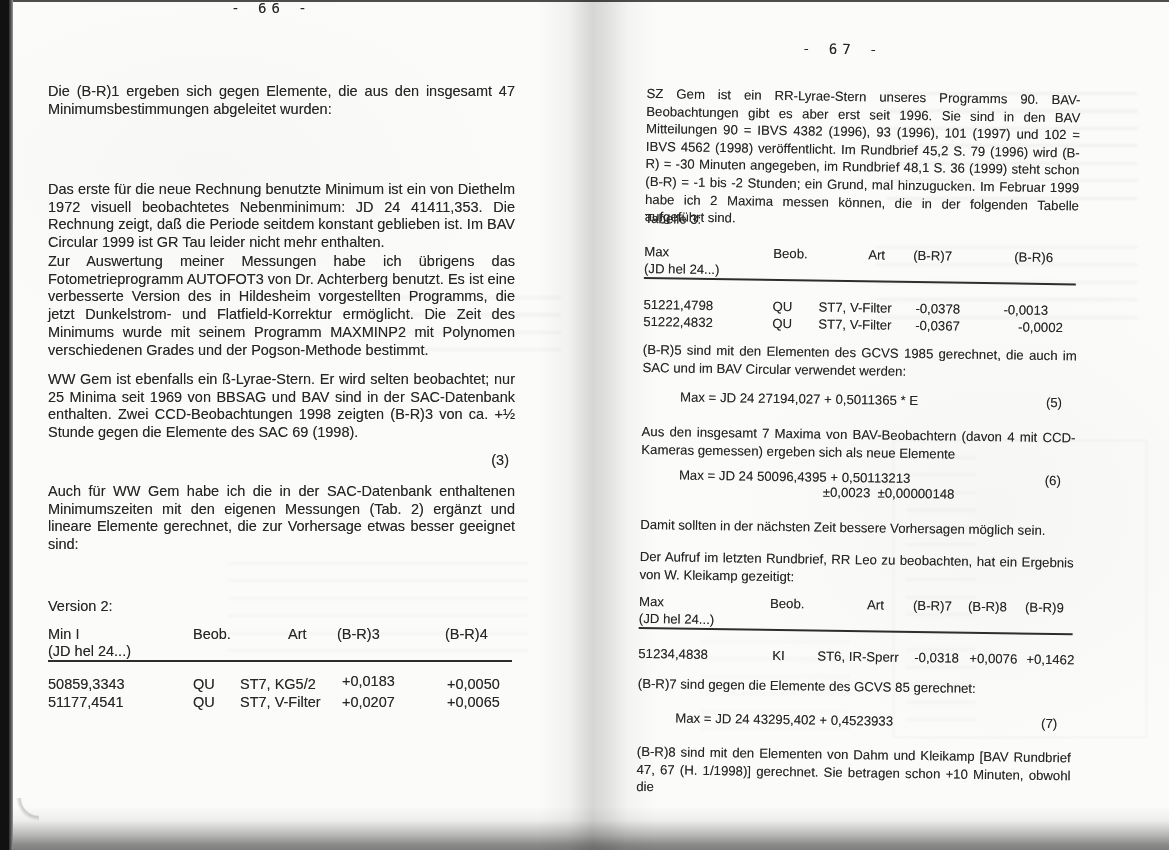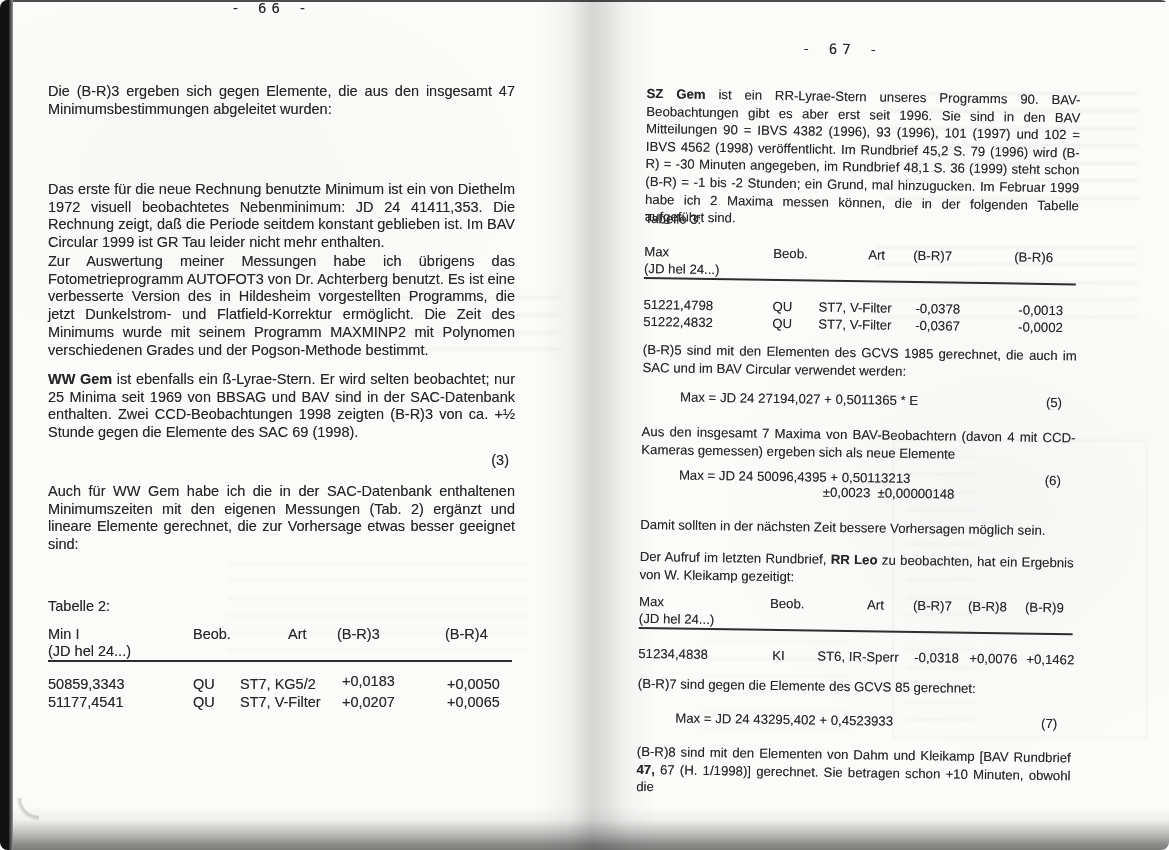--- a/index.html
+++ b/index.html
@@ -4,21 +4,20 @@
 <style>
   html,body{margin:0;padding:0;background:#ffffff;}
   #root{
     position:relative;width:1169px;height:850px;overflow:hidden;
     background:
       radial-gradient(ellipse 500px 300px at 18% 20%, rgba(0,0,0,0.015), rgba(0,0,0,0) 70%),
       radial-gradient(ellipse 420px 380px at 85% 60%, rgba(0,0,0,0.02), rgba(0,0,0,0) 70%),
       #fbfbf9;
     font-family:"Liberation Sans", sans-serif;
     color:#262626;
-    border-radius:8px;
   }
   
   .left-edge{position:absolute;left:0;top:0;width:13px;height:850px;
     background:linear-gradient(90deg,#111 0,#111 9px,#2c2c2c 9px,#585858 11px,#9a9a9a 13px);}
   .top-edge{position:absolute;left:0;top:0;width:100%;height:2px;background:#222;opacity:.8;}
   .gutter{position:absolute;left:538px;top:0;width:118px;height:850px;
     background:linear-gradient(90deg, rgba(0,0,0,0) 0%, rgba(0,0,0,0.04) 26%,
       rgba(0,0,0,0.15) 46%, rgba(0,0,0,0.11) 58%, rgba(0,0,0,0.03) 76%, rgba(0,0,0,0) 100%);}
   .bottom-shade{position:absolute;left:0;bottom:0;width:100%;height:44px;
     background:linear-gradient(180deg, rgba(0,0,0,0) 0%, rgba(0,0,0,0.05) 32%,
@@ -33,21 +32,21 @@
   .lp{left:48px;width:467px;height:850px;font-size:14.5px;line-height:17.7px;}
   .rp{left:648px;width:434px;height:850px;font-size:13.2px;line-height:17.6px;
       transform:rotate(0.85deg);transform-origin:0 0;}
   .page *{text-shadow:0 0 .6px rgba(55,55,55,0.5);}
   .para{position:absolute;left:0;width:100%;text-align:justify;}
   .noj{text-align:left;}
   .pagenum{position:absolute;left:0;width:100%;text-align:center;
     font-family:"DejaVu Sans Mono", monospace;font-size:14px;letter-spacing:5px;}
   .lp .pagenum{padding-right:20px;box-sizing:border-box;}
   .rp .pagenum{padding-right:44px;box-sizing:border-box;}
-  b{font-weight:bold;}
+  b{font-weight:normal;}
   .eq{position:absolute;left:0;width:100%;height:42px;}
   .eq .body{position:absolute;top:0;white-space:nowrap;}
   .eq .err{position:absolute;white-space:pre;}
   .eq .num{position:absolute;top:0;}
   .lp .eq .body{left:177px;}
   .lp .eq .err{left:202px;top:17px;}
   .lp .eq .num{right:6px;}
   .rp .eq .body{left:38px;}
   .rp .eq .err{left:182px;top:15px;}
   .rp .eq .num{right:14px;}
@@ -59,37 +58,37 @@
 <body>
 
 <div id="root">
 
   <div class="top-edge"></div>
   <div class="gutter"></div>
 
   <div class="page lp">
     <div class="pagenum">- 66 -</div>
 
-    <div class="para" style="top:83px">Die (B-R)3 ergeben sich gegen Elemente, die aus den insgesamt 47 Minimumsbestimmungen abgeleitet wurden:</div>
+    <div class="para" style="top:83px">Die (B-R)1 ergeben sich gegen Elemente, die aus den insgesamt 47 Minimumsbestimmungen abgeleitet wurden:</div>
 
 
     <div class="para" style="top:181px">Das erste für die neue Rechnung benutzte Minimum ist ein von Diethelm 1972 visuell beobachtetes Nebenminimum: JD 24 41411,353. Die Rechnung zeigt, daß die Periode seitdem konstant geblieben ist. Im BAV Circular 1999 ist GR Tau leider nicht mehr enthalten.</div>
 
     <div class="para" style="top:253px">Zur Auswertung meiner Messungen habe ich übrigens das Fotometrieprogramm AUTOFOT3 von Dr. Achterberg benutzt. Es ist eine verbesserte Version des in Hildesheim vorgestellten Programms, die jetzt Dunkelstrom- und Flatfield-Korrektur ermöglicht. Die Zeit des Minimums wurde mit seinem Programm MAXMINP2 mit Polynomen verschiedenen Grades und der Pogson-Methode bestimmt.</div>
 
     <div class="para" style="top:371px"><b>WW Gem</b><span> ist ebenfalls ein ß-Lyrae-Stern. Er wird selten beobachtet; nur 25 Minima seit 1969 von BBSAG und BAV sind in der SAC-Datenbank enthalten. Zwei CCD-Beobachtungen 1998 zeigten (B-R)3 von ca. +½ Stunde gegen die Elemente des SAC 69 (1998).</span></div>
 
     <div class="eq" style="top:452px">
       <span class="num">(3)</span>
     </div>
 
     <div class="para" style="top:483px">Auch für WW Gem habe ich die in der SAC-Datenbank enthaltenen Minimumszeiten mit den eigenen Messungen (Tab. 2) ergänzt und lineare Elemente gerechnet, die zur Vorhersage etwas besser geeignet sind:</div>
 
 
-    <div class="para noj" style="top:598px">Tabelle 2:</div>
+    <div class="para noj" style="top:598px">Version 2:</div>
 
     <div class="tbl" style="top:626px;height:92px">
       <span class="cell" style="left:0;top:0">Min I</span>
       <span class="cell" style="left:0;top:17px">(JD hel 24...)</span>
       <span class="cell" style="left:145px;top:0">Beob.</span>
       <span class="cell" style="left:240px;top:0">Art</span>
       <span class="cell" style="left:289px;top:0">(B-R)3</span>
       <span class="cell" style="left:397px;top:0">(B-R)4</span>
       <div class="rule" style="left:0;top:34px;width:464px"></div>
       <span class="cell" style="left:0;top:50px">50859,3343</span>
@@ -121,21 +120,21 @@
       <span class="cell" style="left:0;top:17px">(JD hel 24...)</span>
       <span class="cell" style="left:129px;top:0">Beob.</span>
       <span class="cell" style="left:224px;top:0">Art</span>
       <span class="cell" style="left:269px;top:0">(B-R)7</span>
       <span class="cell" style="left:370px;top:0">(B-R)6</span>
       <div class="rule" style="left:0;top:34px;width:432px"></div>
       <span class="cell" style="left:0;top:53px">51221,4798</span>
       <span class="cell" style="left:129px;top:53px">QU</span>
       <span class="cell" style="left:175px;top:53px">ST7, V-Filter</span>
       <span class="cell" style="left:272px;top:53px">-0,0378</span>
-      <span class="cell" style="left:375px;top:53px">-0,0013</span>
+      <span class="cell" style="left:360px;top:53px">-0,0013</span>
       <span class="cell" style="left:0;top:70px">51222,4832</span>
       <span class="cell" style="left:129px;top:70px">QU</span>
       <span class="cell" style="left:175px;top:70px">ST7, V-Filter</span>
       <span class="cell" style="left:272px;top:70px">-0,0367</span>
       <span class="cell" style="left:375px;top:70px">-0,0002</span>
     </div>
 
     <div class="para" style="top:341px">(B-R)5 sind mit den Elementen des GCVS 1985 gerechnet, die auch im SAC und im BAV Circular verwendet werden:</div>
 
     <div class="eq" style="top:388px">

